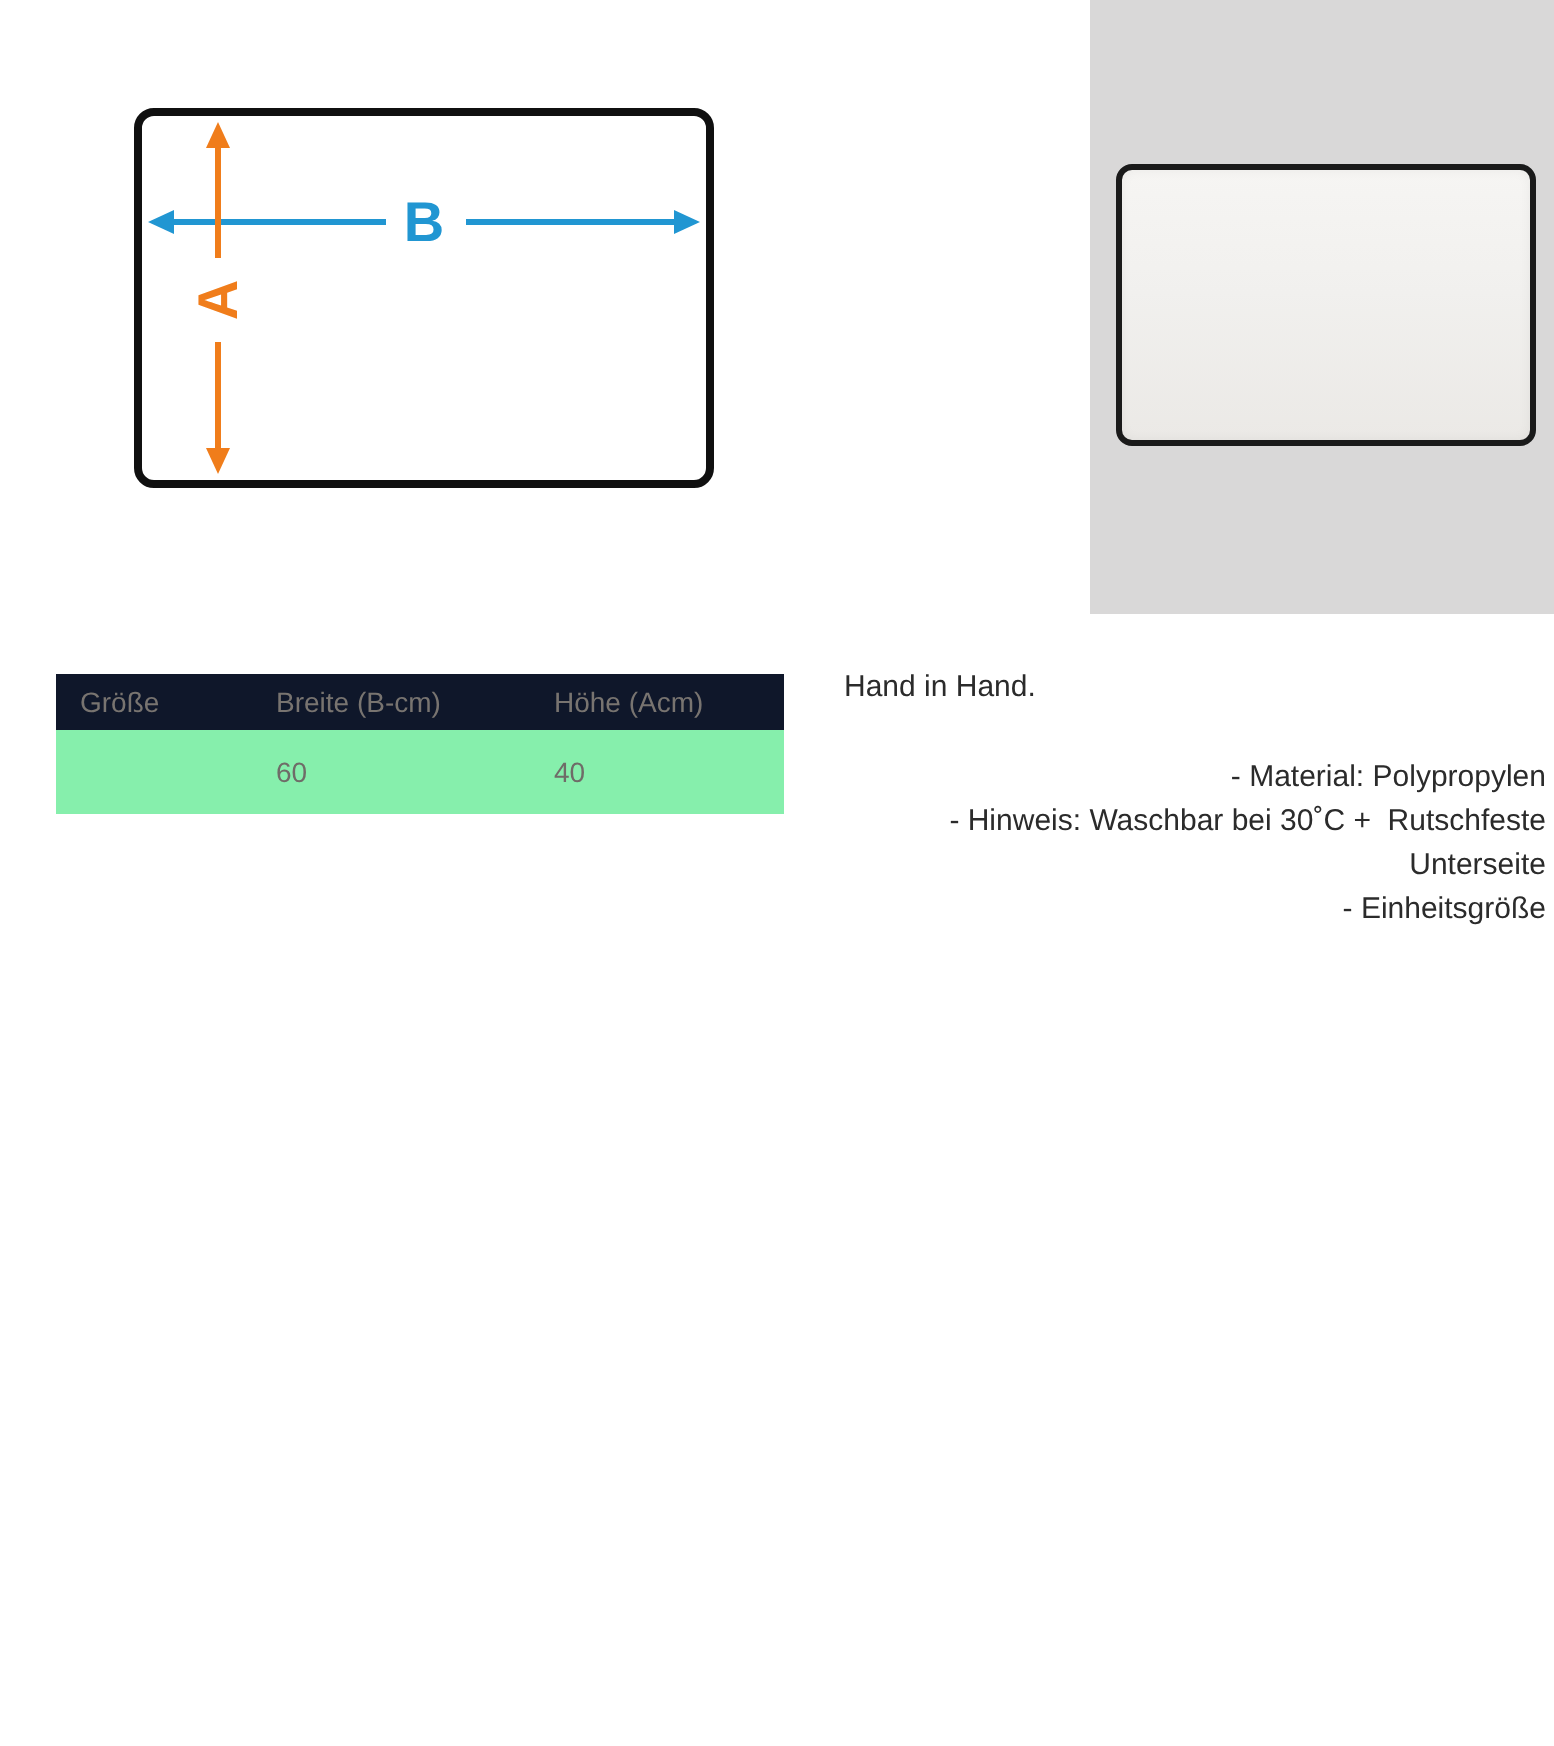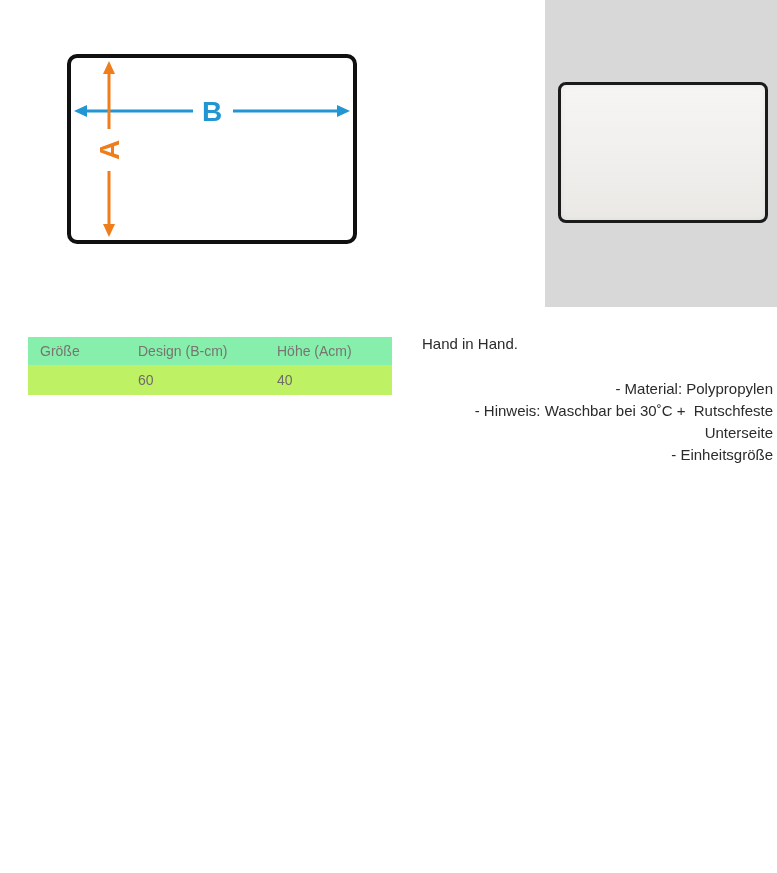--- a/index.html
+++ b/index.html
@@ -44,22 +44,22 @@
     position: absolute;
     left: 28px; top: 337px;
     width: 364px;
     font-size: 14px;
   }
   .size-table .tr {
     display: grid;
     grid-template-columns: 110px 139px 1fr;
     align-items: center;
   }
-  .size-table .thead { height: 28px; background: #86efac; }
-  .size-table .tbody { height: 30px; background: #bef264; }
+  .size-table .thead { height: 28px; background: #0f172a; }
+  .size-table .tbody { height: 42px; background: #86efac; }
   .size-table .cell { padding-left: 0; color: #787470; }
   .size-table .cell.first { padding-left: 12px; }
   .size-table .tbody .cell { color: #6f6c68; }
 
   
   .description {
     position: absolute;
     left: 403px; top: 333px;
     width: 370px;
     color: #2b2b2b;
@@ -95,21 +95,21 @@
     </svg>
   </div>
 
   <div class="photo-panel" style="background: rgb(217, 216, 216);">
     <div class="doormat-photo"></div>
   </div>
 
   <div class="size-table">
     <div class="tr thead">
       <div class="cell first">Größe</div>
-      <div class="cell">Design (B-cm)</div>
+      <div class="cell">Breite (B-cm)</div>
       <div class="cell">Höhe (Acm)</div>
     </div>
     <div class="tr tbody">
       <div class="cell first"></div>
       <div class="cell">60</div>
       <div class="cell">40</div>
     </div>
   </div>
 
   <div class="description">

